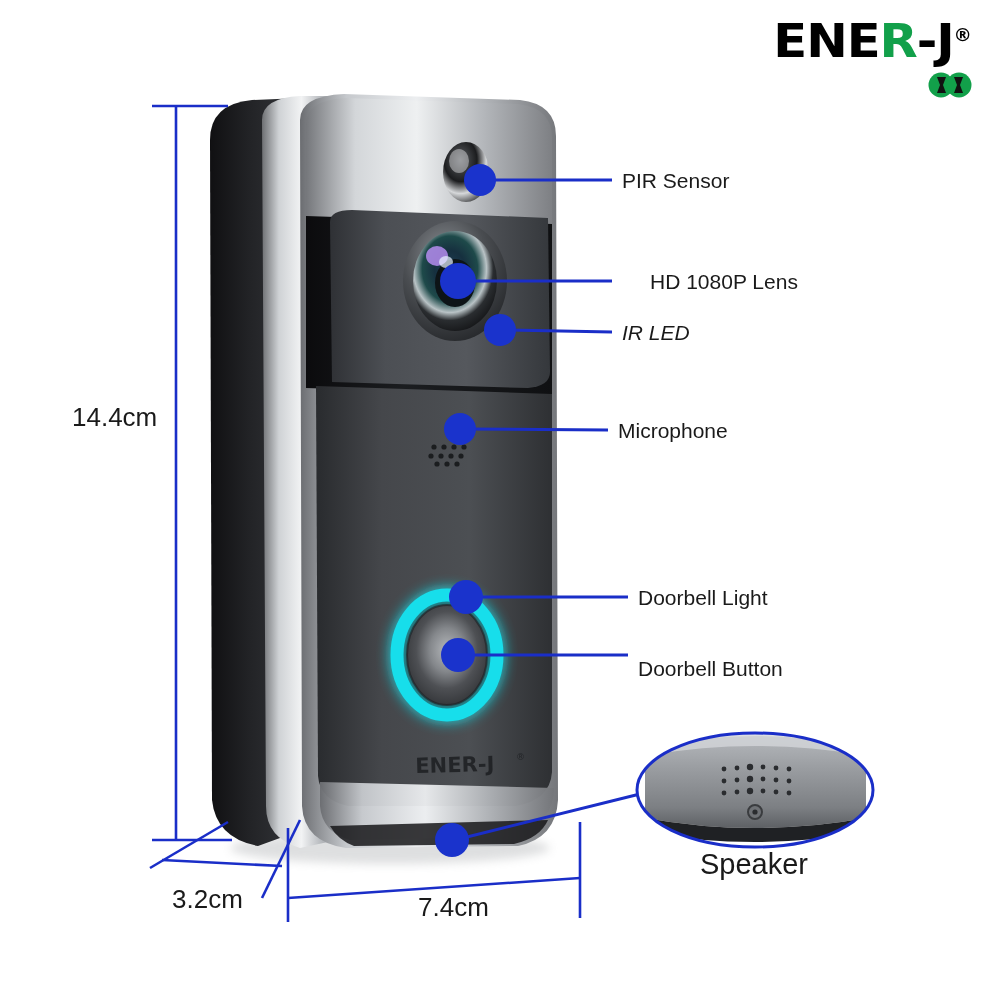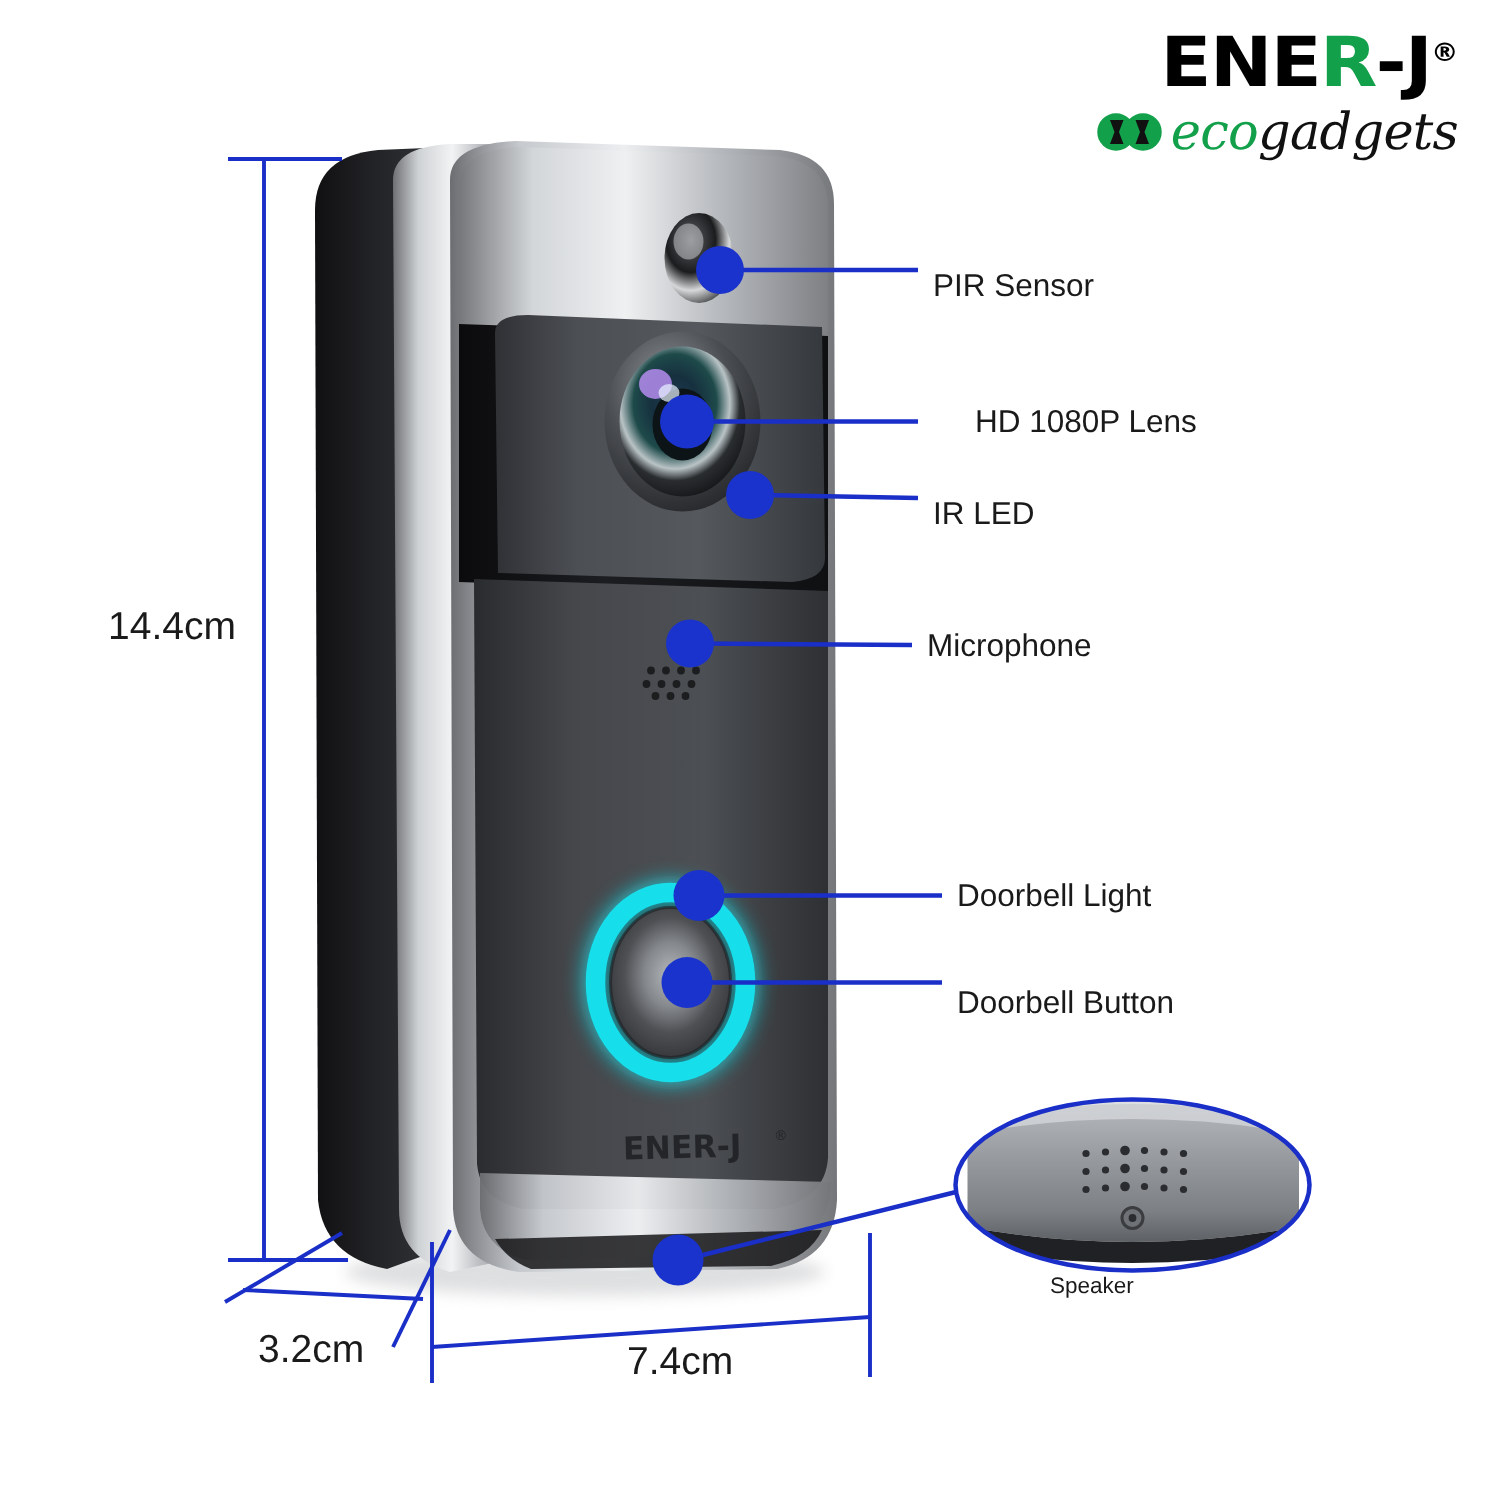--- a/index.html
+++ b/index.html
@@ -84,41 +84,40 @@
     position: absolute;
     font-family: "Liberation Sans", sans-serif;
     font-size: 26px;
     color: #1a1a1a;
     white-space: nowrap;
     line-height: 1;
   }
   .inset-label {
     position: absolute;
     font-family: "Liberation Sans", sans-serif;
-    font-size: 15px;
+    font-size: 29px;
     color: #1a1a1a;
     white-space: nowrap;
     line-height: 1;
   }
 </style>
 </head>
 <body>
 
 <div id="stage">
 
   <div class="brand">
     <div class="brand-main"><span>ENE</span><span class="g">R</span><span>-J</span><span class="reg">®</span></div>
     <div class="brand-sub">
       <svg class="eco-mark" width="44" height="28" viewBox="0 0 44 28" aria-hidden="true">
         <circle cx="13" cy="14" r="12.5" fill="#12a04a"></circle>
         <circle cx="31" cy="14" r="12.5" fill="#12a04a"></circle>
         <path d="M9 6 L18 6 L15 14 L18 22 L9 22 L12 14 Z" fill="#111111"></path>
         <path d="M35 6 L26 6 L29 14 L26 22 L35 22 L32 14 Z" fill="#111111"></path>
       </svg>
-      <span class="brand-sub-text"><span class="g">eco</span><span>gadgets</span></span>
     </div>
   </div>
 
   <svg id="scene" viewBox="0 0 1000 1000">
     <defs>
 
       <linearGradient id="gSilverSide" x1="0" y1="0" x2="1" y2="0">
         <stop offset="0" stop-color="#6e7073"></stop>
         <stop offset="0.18" stop-color="#cfd2d5"></stop>
         <stop offset="0.42" stop-color="#f2f3f4"></stop>
@@ -337,23 +336,23 @@
           <circle cx="776" cy="792" r="2.4"></circle>
             <circle cx="789" cy="793" r="2.4"></circle>
         </g>
         <circle cx="755" cy="812" r="7" fill="#6e7175" stroke="#3a3c3f" stroke-width="2"></circle>
         <circle cx="755" cy="812" r="2.6" fill="#2a2c2f"></circle>
       </g>
       <ellipse cx="755" cy="790" rx="118" ry="57" fill="none" stroke="#1a2ec8" stroke-width="3"></ellipse>
     </g>
   </svg>
 
-  <div class="label" style="left:622px; top:180px;">PIR Sensor</div>
+  <div class="label" style="left:622px; top:170px;">PIR Sensor</div>
   <div class="label" style="left:622px; top:271px;margin-left:28px;">HD 1080P Lens</div>
-  <div class="label" style="left:622px; top:332px;">IR LED</div>
+  <div class="label" style="left:622px; top:322px;font-style:italic;">IR LED</div>
   <div class="label" style="left:618px; top:420px;">Microphone</div>
   <div class="label" style="left:638px; top:587px;">Doorbell Light</div>
   <div class="label" style="left:638px; top:658px;">Doorbell Button</div>
 
   <div class="inset-label" style="left:700px; top:850px;">Speaker</div>
 
   <div class="dim-label" style="left:72px; top:404px;">14.4cm</div>
   <div class="dim-label" style="left:172px; top:886px;">3.2cm</div>
   <div class="dim-label" style="left:418px; top:894px;">7.4cm</div>
 

